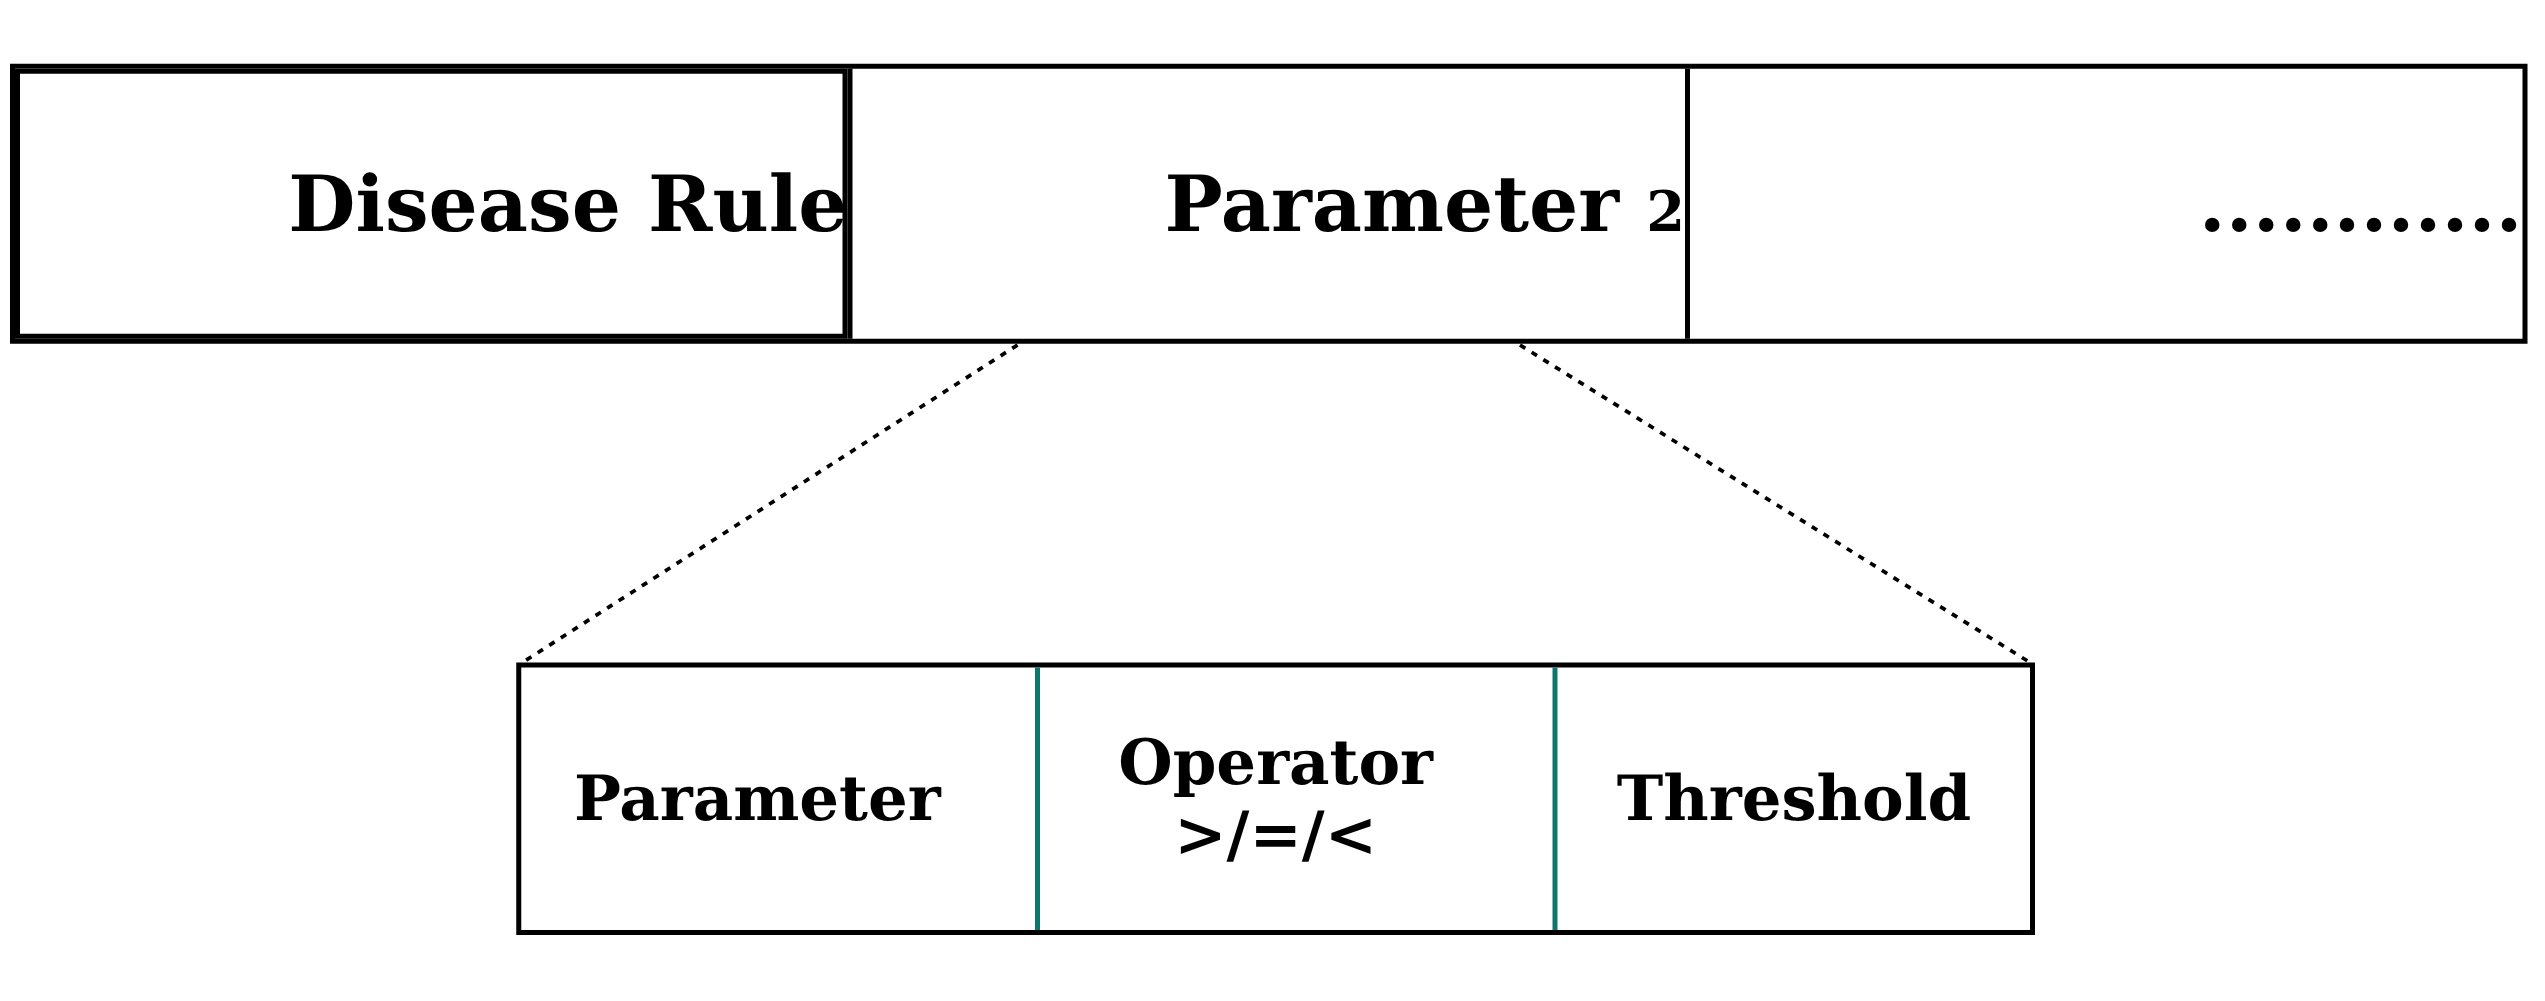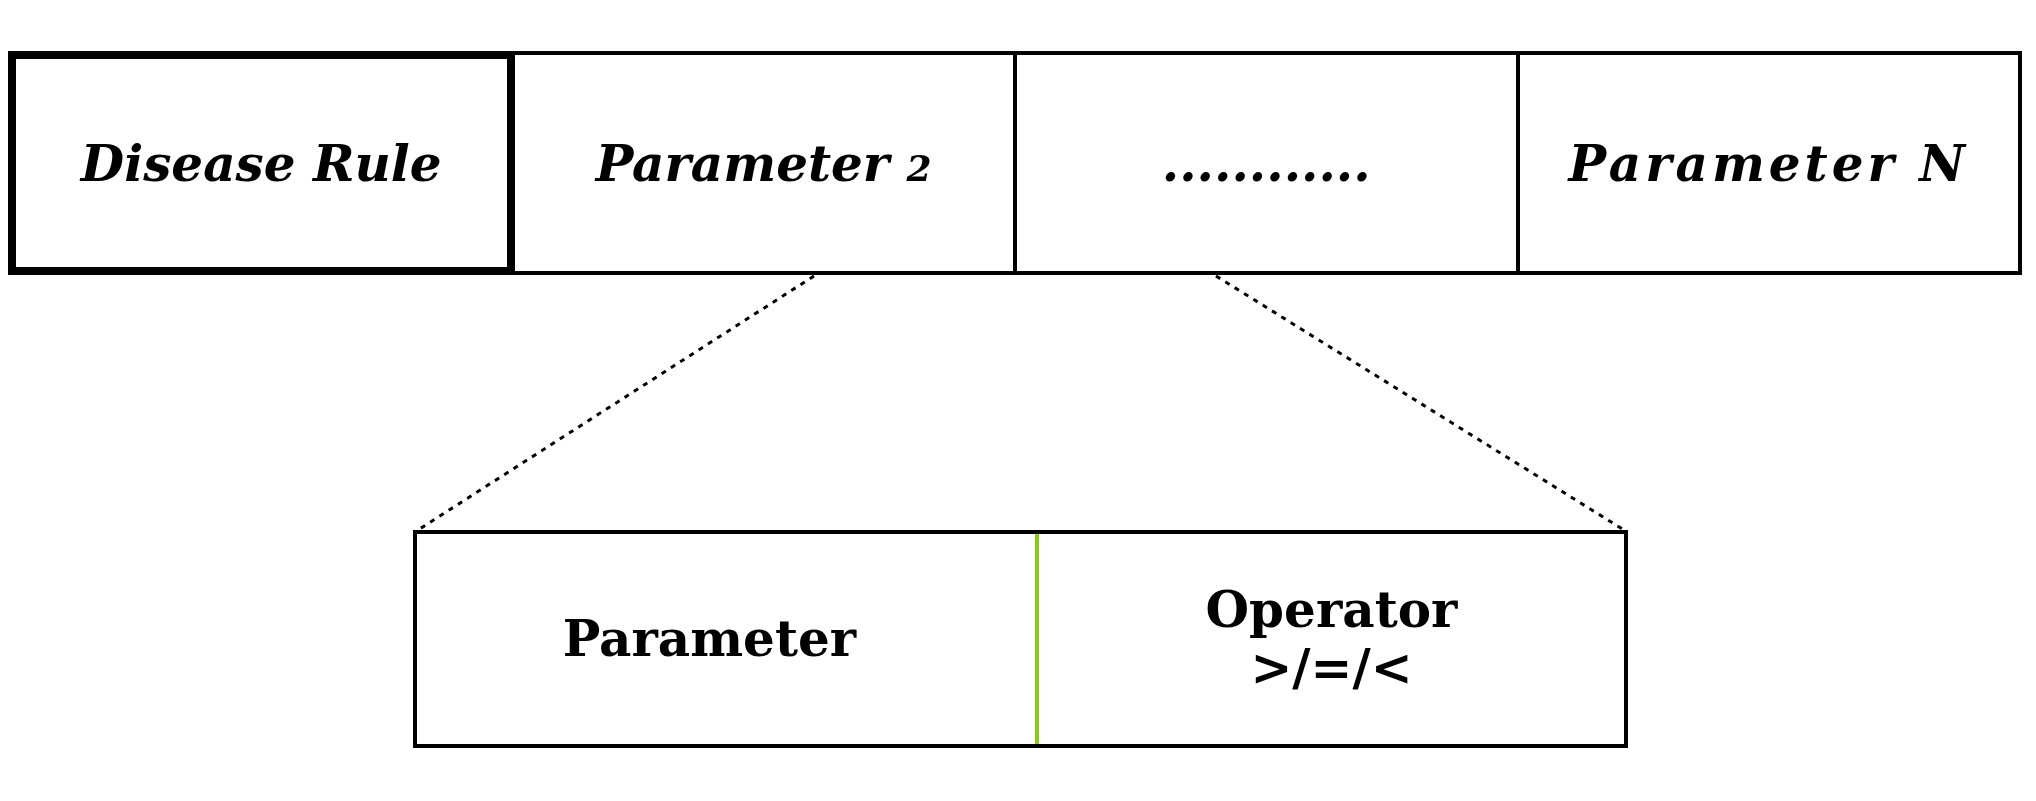--- a/index.html
+++ b/index.html
@@ -21,25 +21,24 @@
     width: 2014px; height: 224px;
     display: flex;
     border: 4px solid #000;
     box-sizing: border-box;
     background: #fff;
   }
   .rule-cell {
     flex: 1 1 0;
     display: flex;
     align-items: center;
-    justify-content: center;
-    font-size: 50px;
+    justify-content: flex-end;
+    font-size: 62px;
     white-space: nowrap;
     overflow: hidden;
-    font-style: italic;
   }
   .rule-cell + .rule-cell { border-left: 4px solid #000; }
   .rule-cell.emph { box-shadow: inset 0 0 0 4px #000; }
   .rule-row .rule-cell:nth-child(4) { letter-spacing: 4px; }
 
   
   .onum-digit { font-size: 0.72em; }
 
   
   .connectors {
@@ -69,50 +68,51 @@
     display: flex;
     flex-direction: column;
     align-items: center;
     justify-content: center;
     text-align: center;
     font-size: 50px;
     line-height: 1.17;
     white-space: nowrap;
     overflow: hidden;
   }
-  .detail-cell + .detail-cell { border-left: 4px solid #84cc16; margin-left: 33px; }
+  .detail-cell + .detail-cell { border-left: 4px solid #0f766e; margin-left: 33px; }
 </style>
 </head>
 <body>
 
 <div class="canvas">
 
   <div class="rule-row">
     <div class="rule-cell emph">
       <span>Disease Rule</span>
     </div>
     <div class="rule-cell">
       <span>Parameter <span class="onum-digit">2</span></span>
     </div>
     <div class="rule-cell">
       <span>............</span>
     </div>
-    <div class="rule-cell">
-      <span>Parameter N</span>
-    </div>
   </div>
 
   <svg class="connectors" viewBox="0 0 2036 801" xmlns="http://www.w3.org/2000/svg">
     <line x1="814" y1="276" x2="418" y2="530"></line>
     <line x1="1216" y1="276" x2="1624" y2="530"></line>
   </svg>
 
   <div class="detail-box">
     <div class="detail-cell">
       <div>Parameter</div>
     </div>
     <div class="detail-cell">
       <div>Operator</div>
       <div>&gt;/=/&lt;</div>
     </div>
+    <div class="detail-cell">
+      <div>Threshold</div>
+
+    </div>
   </div>
 
 </div>
 
 </body></html>

